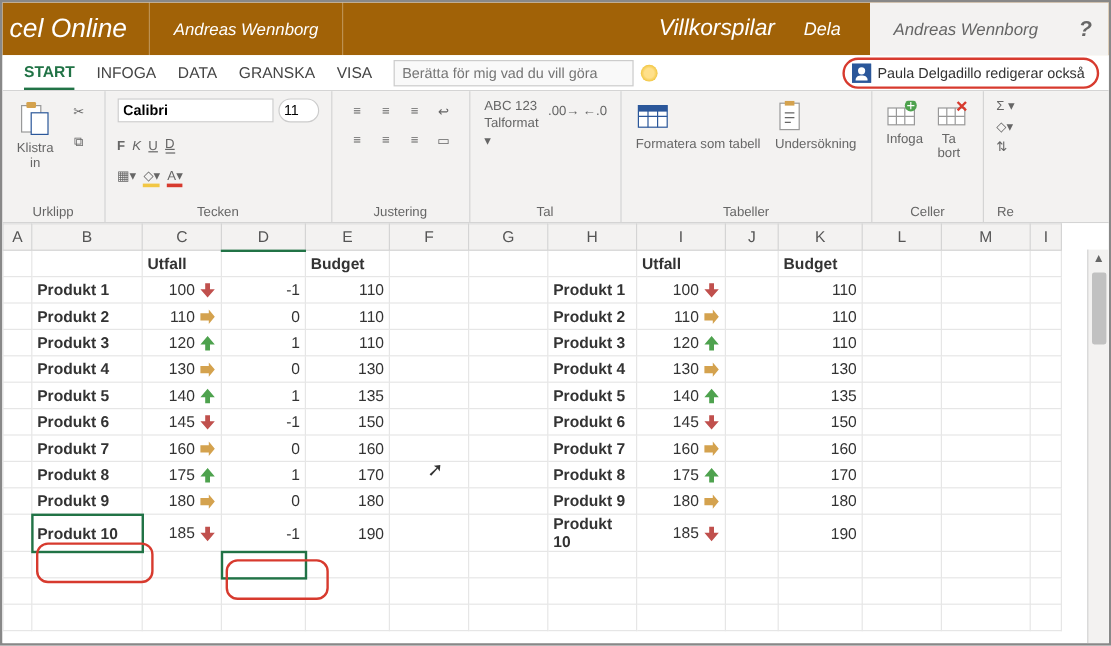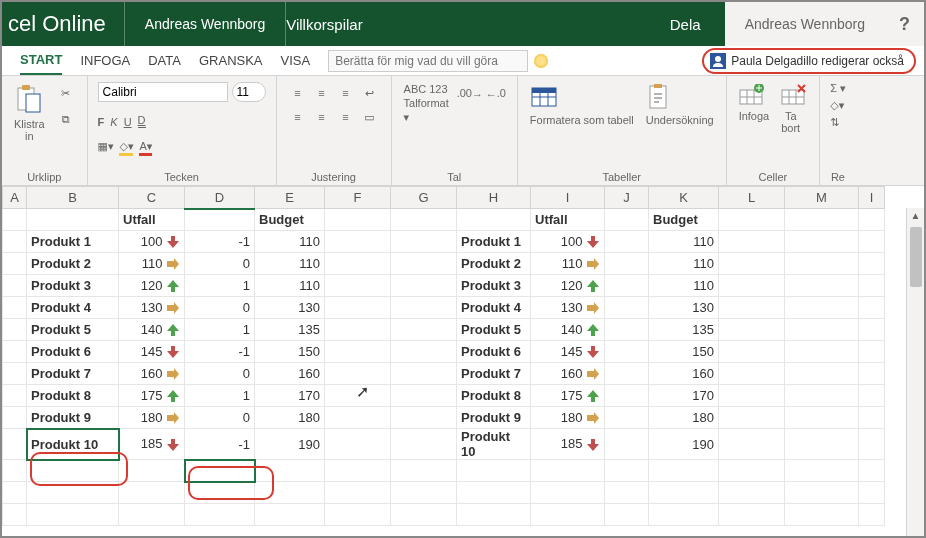--- a/index.html
+++ b/index.html
@@ -1,22 +1,22 @@
 <!DOCTYPE html>
 <html><head>
 <meta charset="utf-8">
 <style>
 * { box-sizing: border-box; margin: 0; padding: 0; font-family: "Segoe UI", Arial, sans-serif; }
 body { background: #fff; width: 926px; height: 538px; overflow: hidden; border: 2px solid #888; }
 
 
-.titlebar { height: 44px; background: #14532d; display: flex; align-items: center; color: #fff; }
+.titlebar { height: 44px; background: #a16207; display: flex; align-items: center; color: #fff; font-style: italic; }
 .titlebar .app { font-size: 22px; font-weight: 300; padding: 0 18px 0 6px; border-right: 1px solid rgba(255,255,255,0.3); height: 100%; display: flex; align-items: center; }
 .titlebar .owner { padding: 0 20px; font-size: 14px; border-right: 1px solid rgba(255,255,255,0.3); height: 100%; display: flex; align-items: center;}
-.titlebar .docname { flex: 1; text-align: left; font-size: 15px; }
+.titlebar .docname { flex: 1; text-align: right; font-size: 19px; }
 .titlebar .share { padding: 0 24px; font-size: 15px; height: 100%; display: flex; align-items: center;}
 .titlebar .user2 { background: #f3f2f1; color: #666; padding: 0 20px; font-size: 14px; height: 100%; display: flex; align-items: center;}
 .titlebar .help { background: #f3f2f1; color: #666; padding: 0 14px; font-size: 18px; font-weight: bold; height: 100%; display: flex; align-items: center;}
 
 
 .tabs { height: 30px; background: #fff; display: flex; align-items: center; border-bottom: 1px solid #d4d4d4; font-size: 13px; color: #444; }
 .tabs .tab { padding: 0 0; height: 100%; display: flex; align-items: center; cursor: pointer; margin-left: 18px; }
 .tabs .tab.active { color: #217346; border-bottom: 2px solid #217346; font-weight: 600; }
 .tabs .tellme { margin-left: 10px; display: flex; align-items: center; gap: 6px; padding: 2px 8px; }
 .tabs .tellme input { border: 1px solid #ccc; padding: 3px 6px; font-size: 12px; width: 200px; background: #f9f9f9; }
@@ -29,21 +29,21 @@
 .ribbon .group { display: flex; flex-direction: column; justify-content: space-between; padding: 6px 10px 2px; border-right: 1px solid #d4d4d4; }
 .ribbon .group .body { flex: 1; display: flex; align-items: flex-start; gap: 8px; }
 .ribbon .group .label { text-align: center; font-size: 11px; color: #666; margin-top: 2px; }
 
 .ico-btn { width: 22px; height: 22px; display: inline-flex; align-items: center; justify-content: center; color: #666; }
 .big-btn { display: flex; flex-direction: column; align-items: flex-start; gap: 2px; padding: 2px; }
 .big-btn .lbl { font-size: 11px; text-align: center; line-height: 1.1; }
 
 .font-select { display: flex; gap: 4px; margin-bottom: 4px; }
 .font-select select, .font-select .sel { border: 1px solid #ccc; background: #fff; font-size: 12px; padding: 2px 4px; }
-.font-select .name { width: 130px; }
+.font-select .name { width: 130px; font-weight: bold; }
 .font-select .size { width: 34px; border-radius: 10px; }
 
 .fmt-row { display: flex; gap: 6px; padding: 2px 0;}
 .fmt-row .b { font-weight: bold; } .fmt-row .i { font-style: italic; } .fmt-row .u { text-decoration: underline; } .fmt-row .du { text-decoration: underline; border-bottom: 1px solid #666; line-height: .9; }
 
 .align-grid { display: grid; grid-template-columns: repeat(4, 22px); gap: 2px; }
 
 
 .sheet-area { position: relative; height: calc(538px - 44px - 30px - 110px - 4px); overflow: hidden; background: #fff; }
 .sheet { border-collapse: collapse; font-size: 13px; color: #333; table-layout: fixed; }

